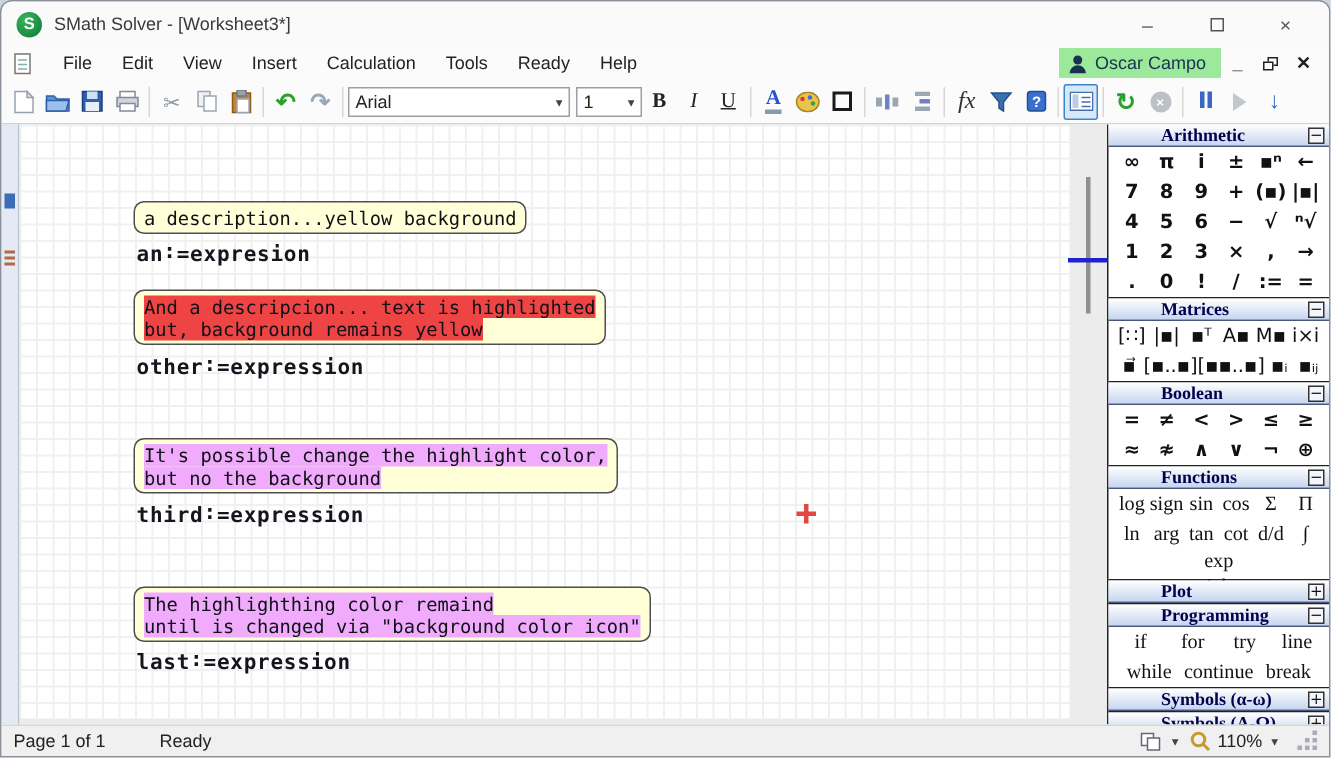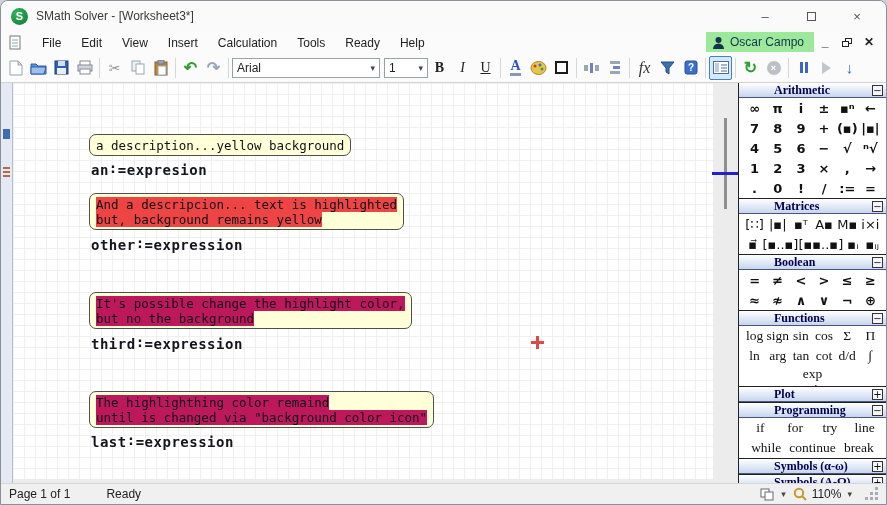--- a/index.html
+++ b/index.html
@@ -55,21 +55,21 @@
   .canvas { flex:1; position:relative; background:#ececec; overflow:hidden; }
   .page { position:absolute; left:0; top:0; width:700px; height:396px; background:#fff;
           background-image:linear-gradient(#f0f0f0 1px, transparent 1px), linear-gradient(90deg,#f0f0f0 1px, transparent 1px);
           background-size:11px 11px; }
   .page-edge-line { position:absolute; left:711px; top:35px; width:3px; height:91px; background:#8f8f8f; }
   .page-break { position:absolute; left:699px; top:89px; width:27px; height:3px; background:#2222cc; }
 
   .note { position:absolute; background:#ffffd8; border:1px solid #4f4f4f; border-radius:7px; padding:3px 6px 2px 6px; font-family:"DejaVu Sans Mono",monospace; font-size:12.5px; color:#101018; line-height:15px; width:max-content; }
   .note .line { display:block; width:max-content; }
   .hl-cyan { background:#ef4444; }
-  .hl-purple { background:#be185d; }
+  .hl-purple { background:#f0abfc; }
   .def { position:absolute; font-family:"DejaVu Sans Mono",monospace; font-size:14px; font-weight:600; color:#15151e; letter-spacing:0.5px; }
   .def .op i { font-style:normal; position:relative; top:-2px; }
   .crosshair { position:absolute; width:13px; height:13px; }
   .crosshair::before { content:""; position:absolute; left:0; top:5px; width:13px; height:3px; background:#e04848; }
   .crosshair::after { content:""; position:absolute; left:5px; top:0; width:3px; height:13px; background:#e04848; }
 
   
   .side-panels { width:148px; flex:0 0 auto; background:#fff; border-left:1px solid #222; display:flex; flex-direction:column; font-family:"DejaVu Sans",sans-serif; }
   .panel { border-bottom:1px solid #222; }
   .panel-header { height:15px; background:linear-gradient(#ffffff,#c6d6ef); border-bottom:1px solid #49557a; display:flex; align-items:center; padding:0 3px; }

